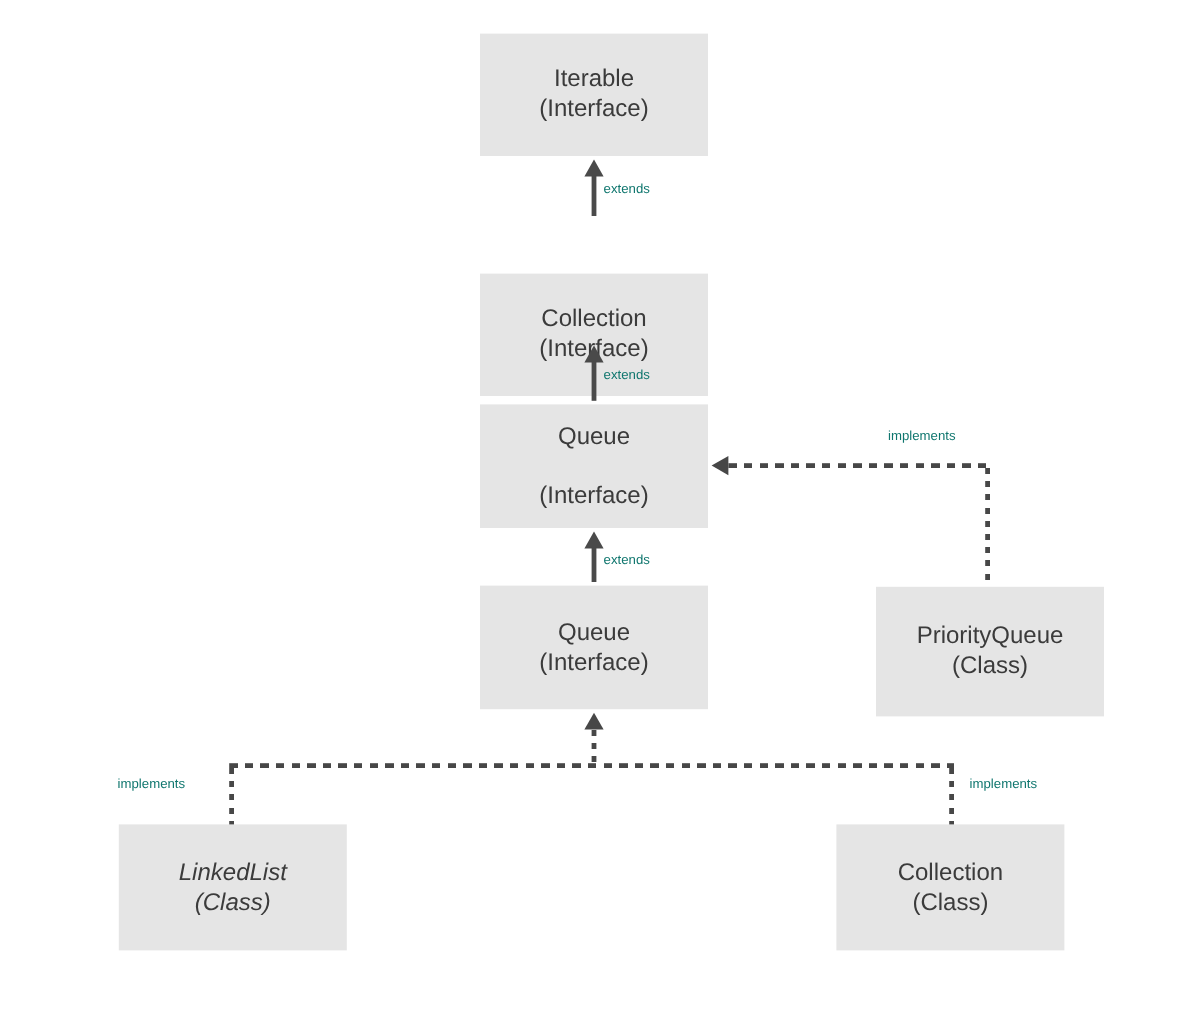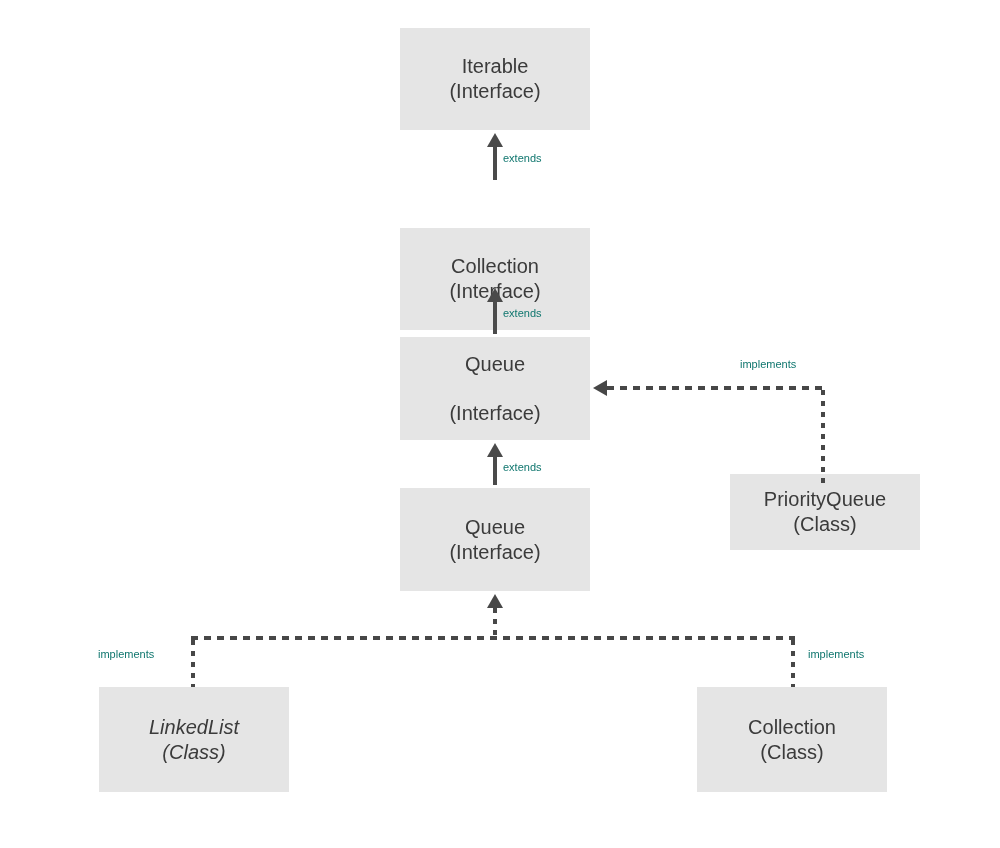--- a/index.html
+++ b/index.html
@@ -83,21 +83,21 @@
   <div class="node" style="left:400px; top:337px; width:190px; height:103px;gap:24px;">
     <span>Queue</span>
     <span>(Interface)</span>
   </div>
 
   <div class="node" style="left:400px; top:488px; width:190px; height:103px;">
     <span>Queue</span>
     <span>(Interface)</span>
   </div>
 
-  <div class="node" style="left:730px; top:474px; width:190px; height:76px;">
+  <div class="node" style="left:730px; top:489px; width:190px; height:108px;">
     <span>PriorityQueue</span>
     <span>(Class)</span>
   </div>
 
   <div class="node" style="left:99px; top:687px; width:190px; height:105px;font-style:italic;">
     <span>LinkedList</span>
     <span>(Class)</span>
   </div>
 
   <div class="node" style="left:697px; top:687px; width:190px; height:105px;">

